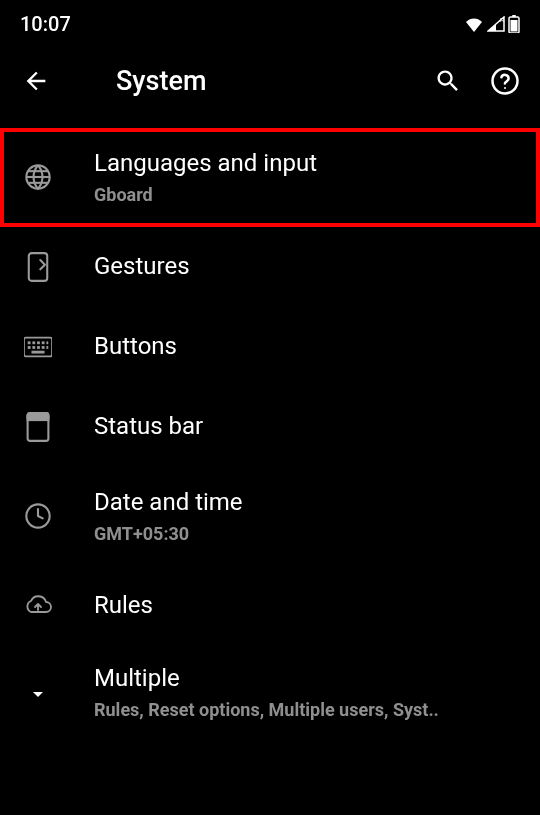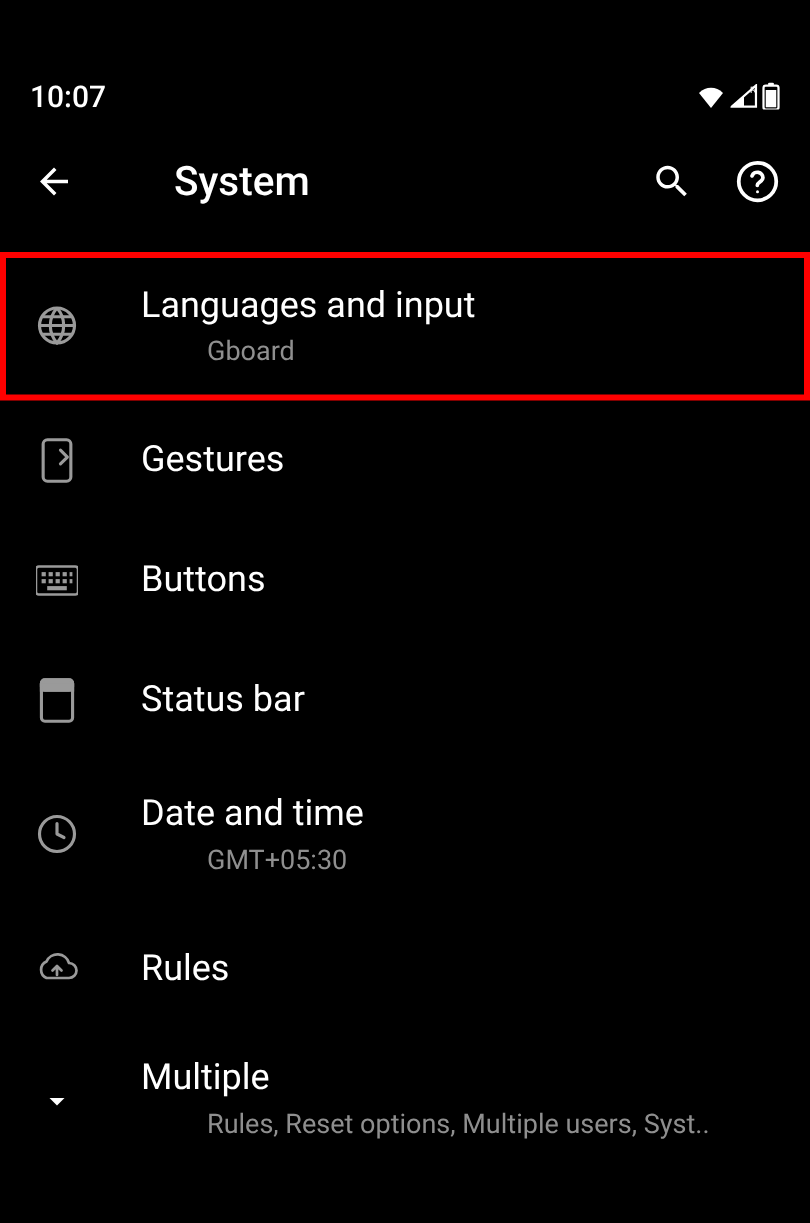--- a/index.html
+++ b/index.html
@@ -15,21 +15,20 @@
       font-family: Roboto, -apple-system, BlinkMacSystemFont, sans-serif;
       overflow: hidden;
       position: relative;
     }
     .status-bar {
       display: flex;
       justify-content: space-between;
       align-items: center;
       padding: 10px 20px 6px 20px;
       height: 44px;
-      margin-top: 40px;
     }
     .status-time {
       font-size: 20px;
       font-weight: 500;
       color: #ffffff;
     }
     .status-icons {
       display: flex;
       align-items: center;
       gap: 3px;
@@ -101,28 +100,27 @@
       min-width: 0;
     }
     .item-title {
       font-size: 24px;
       font-weight: 400;
       color: #ffffff;
       line-height: 1.3;
     }
     .item-subtitle {
       font-size: 18px;
-      font-weight: 400;
+      font-weight: 700;
       color: #8f8f8f;
       margin-top: 4px;
       line-height: 1.3;
       white-space: nowrap;
       overflow: hidden;
       text-overflow: ellipsis;
-      margin-left: 44px;
     }
     svg {
       display: block;
     }
   </style>
 </head>
 <body>
 
 <div class="status-bar">
   <div class="status-time">10:07</div>

